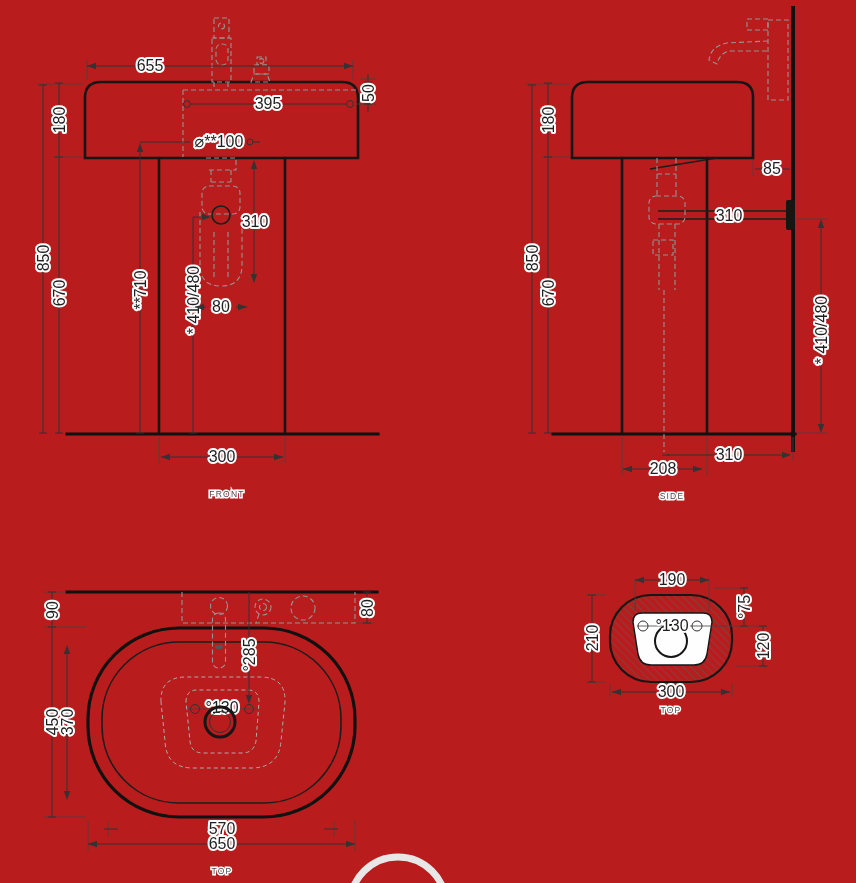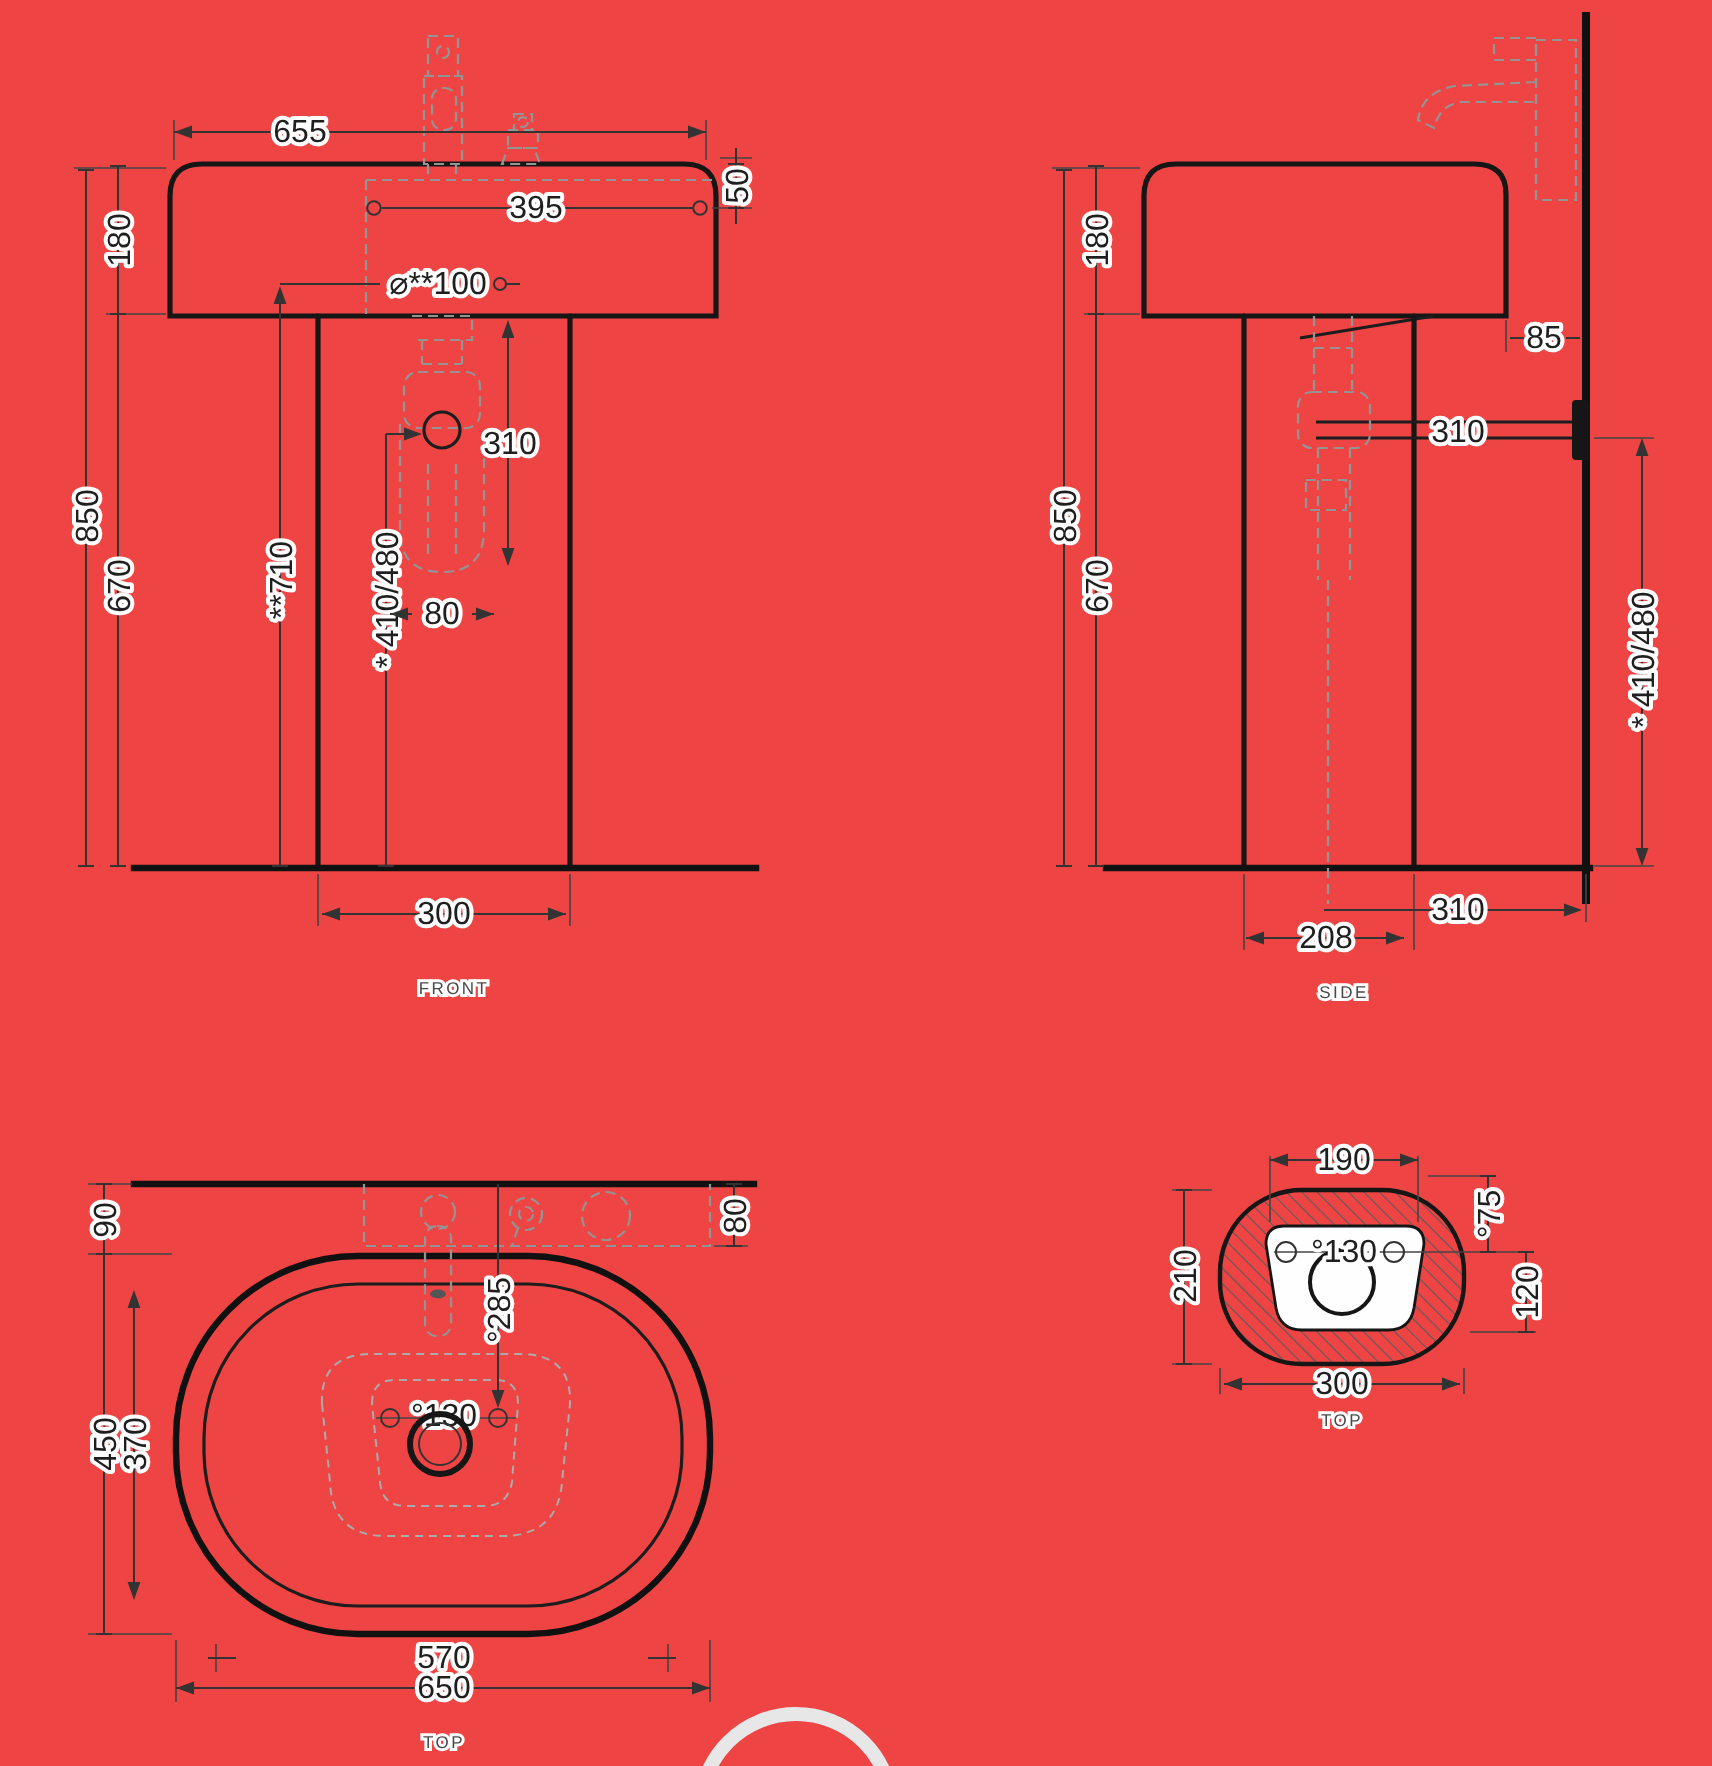--- a/index.html
+++ b/index.html
@@ -1,16 +1,16 @@
 <!DOCTYPE html>
 <html><head>
 <meta charset="utf-8">
 <style>
   html,body{margin:0;padding:0;background:#fff;}
-  .canvas{position:relative;width:856px;height:883px;background:#ef4444;overflow:hidden;
+  .canvas{position:relative;width:856px;height:883px;background:#b91c1c;overflow:hidden;
           font-family:"Liberation Sans",sans-serif;}
   svg{display:block}
   .s1{stroke:#161616;stroke-width:2.6;fill:none;stroke-linecap:round}
   .s2{stroke:#1d1d1d;stroke-width:1.6;fill:none}
   .s3{stroke:#111;stroke-width:3.2;fill:none;stroke-linecap:square}
   .d{stroke:#333;stroke-width:1;fill:none}
   .thin{stroke:#444;stroke-width:0.8;fill:none}
   .dash{stroke:#949494;stroke-width:1.1;fill:none;stroke-dasharray:5 3}
   .dashd{stroke:#ababab;stroke-width:1;fill:none;stroke-dasharray:4 3}
   .ar{fill:#333;stroke:none}

